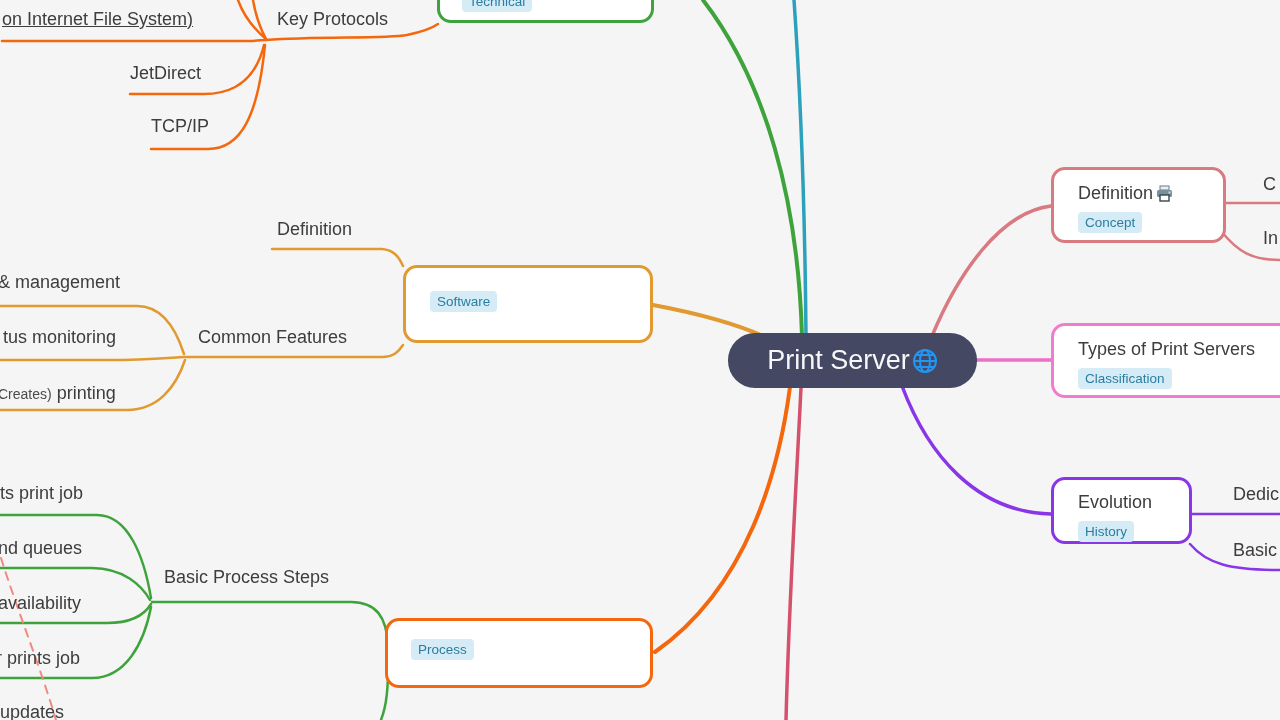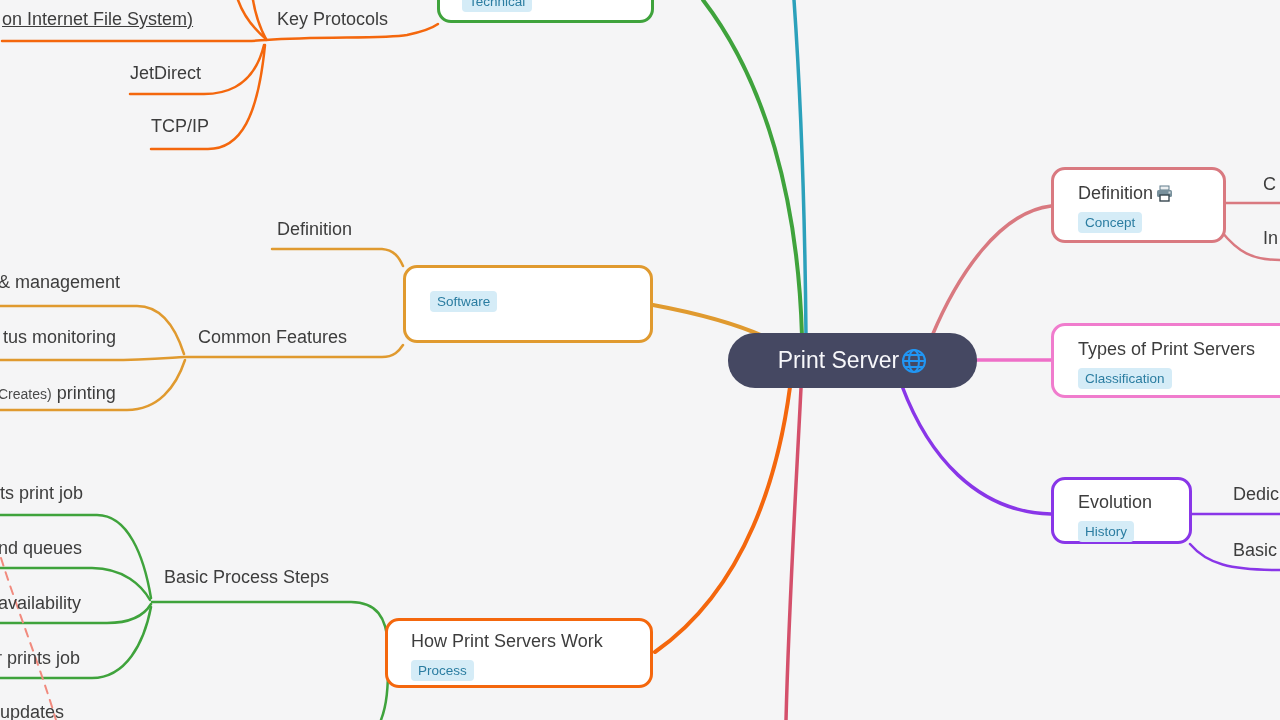--- a/index.html
+++ b/index.html
@@ -33,21 +33,21 @@
   .node-software{left:403px;top:265px;width:250px;height:78px;border-color:#e09a2f;padding:15px 18px 12px 24px;}
   .node-how{left:385px;top:618px;width:268px;height:70px;border-color:#f4670d;border-width:3.5px;padding:10px 18px 10px 23px;}
   .node-definition{left:1051px;top:167px;width:175px;height:76px;border-color:#d97980;padding:13px 14px 12px 24px;}
   .node-types{left:1051px;top:323px;width:265px;height:75px;border-color:#f07ccd;padding:13px 14px 12px 24px;}
   .node-evolution{left:1051px;top:477px;width:141px;height:67px;border-color:#8936e8;padding:12px 12px 12px 24px;}
   .node-root{
     left:728px;top:333px;width:249px;height:55px;
     background:#454862;border:none;border-radius:27px;
     display:flex;align-items:center;justify-content:center;gap:2px;
   }
-  .node-root .root-label{color:#f7f7fa;font-size:23px;}
+  .node-root .root-label{color:#f7f7fa;font-size:27px;}
   .icon{display:inline-flex;align-items:center;}
 </style>
 </head>
 <body>
 
 <svg class="links" width="1280" height="720" viewBox="0 0 1280 720">
   <g fill="none" stroke-linecap="round">
 
     <path stroke="#f4670d" stroke-width="2.5" d="M2,41 H248 C257,41 262,40 266,40"></path>
     <path stroke="#f4670d" stroke-width="2.5" d="M266,40 C320,36 384,39 407,35 C421,32 431,29 438,24"></path>
@@ -105,21 +105,20 @@
 <div class="leaf" style="left:277px;top:219px;">Definition</div>
 <div class="leaf" style="left:198px;top:327px;">Common Features</div>
 <div class="leaf" style="left:-2px;top:272px;">&amp; management</div>
 <div class="leaf" style="left:3px;top:327px;">tus monitoring</div>
 <div class="leaf" style="left:-2px;top:383px;">
   <span class="small-prefix">Creates)</span>
   <span>printing</span>
 </div>
 
 <div class="node node-how">
-  <div class="node-title">How Print Servers Work</div>
   <span class="badge">Process</span>
 </div>
 <div class="leaf" style="left:164px;top:567px;">Basic Process Steps</div>
 <div class="leaf" style="left:0px;top:483px;">ts print job</div>
 <div class="leaf" style="left:-2px;top:538px;">nd queues</div>
 <div class="leaf" style="left:-2px;top:593px;">availability</div>
 <div class="leaf" style="left:-4px;top:648px;">r prints job</div>
 <div class="leaf" style="left:0px;top:702px;">updates</div>
 
 <div class="node node-root">

